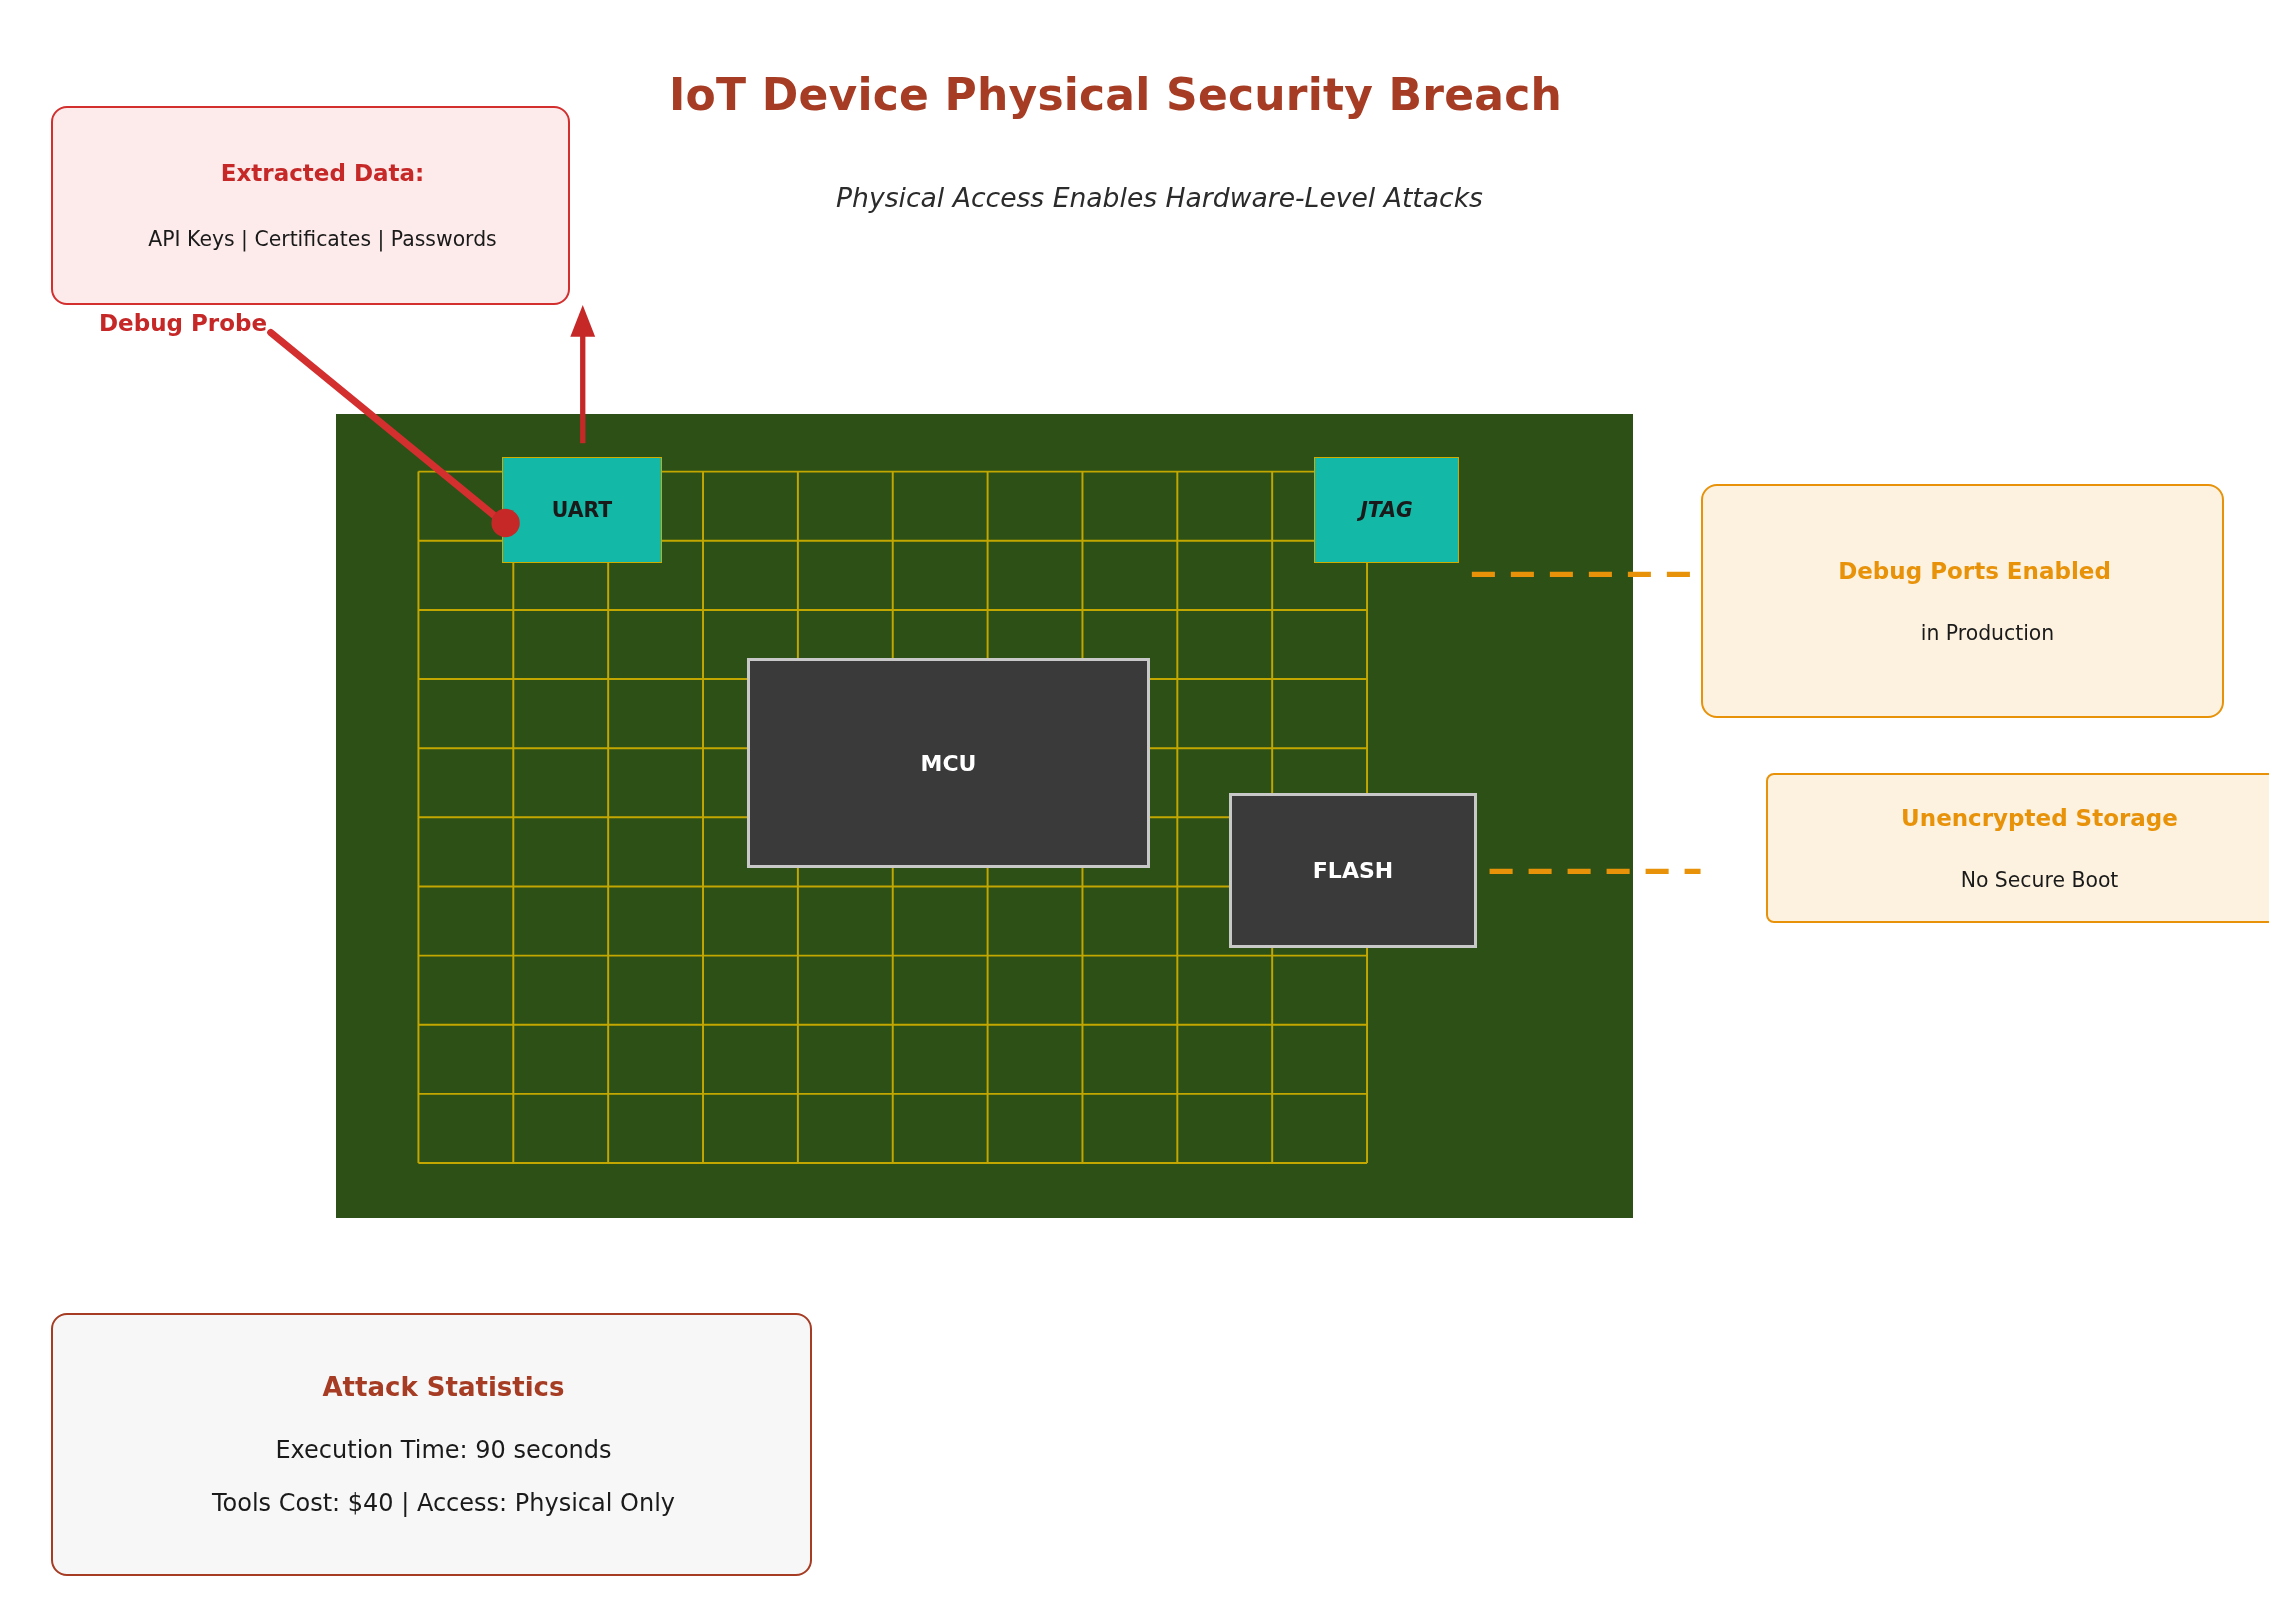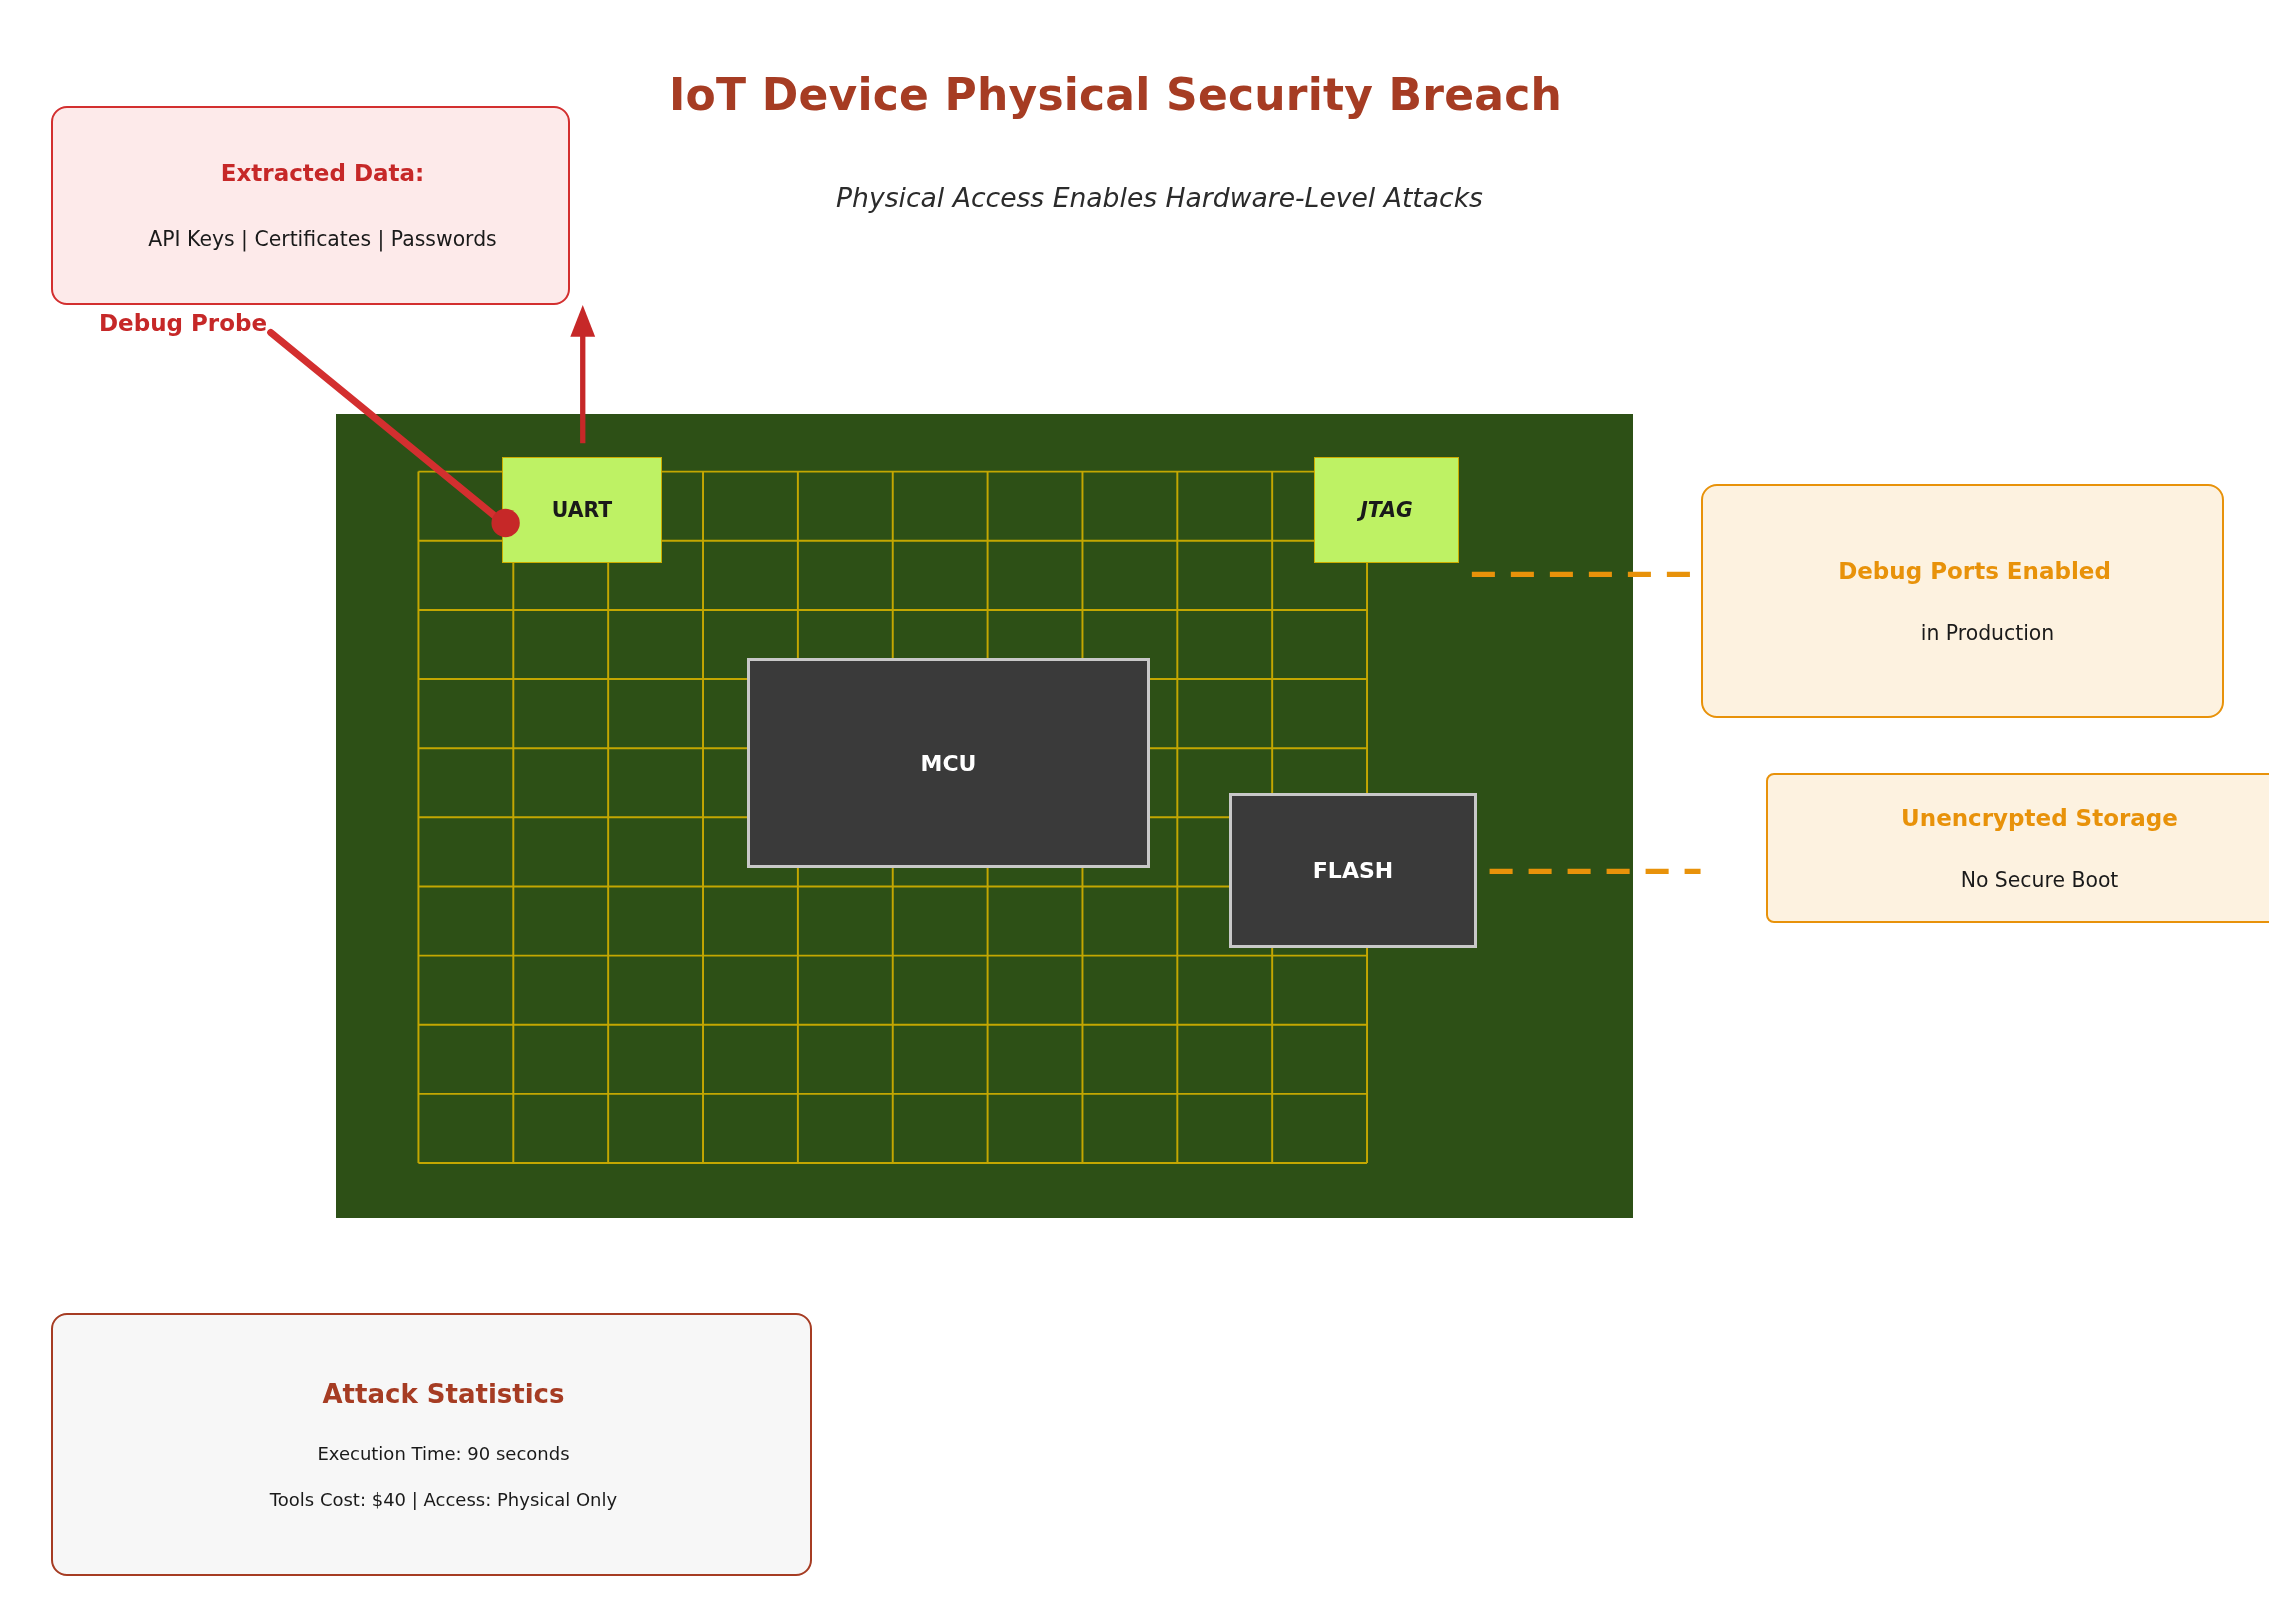--- a/index.html
+++ b/index.html
@@ -64,21 +64,21 @@
     position: absolute;
     display: flex;
     align-items: center;
     justify-content: center;
     font-weight: bold;
     box-sizing: border-box;
   }
   .chip-label { pointer-events: none; }
 
   .port {
-    background: #bef264;
+    background: #14b8a6;
     border: 0.9px solid #ccac00;
     color: #1a1a1a;
     font-size: 20.4px;
   }
   .silicon {
     background: #3a3a3a;
     border: 3.5px solid #c8c8c8;
     color: #ffffff;
     font-size: 22px;
   }
@@ -177,21 +177,21 @@
     border: 2.7px solid #a63c23;
     border-radius: 16px;
   }
   #callout-stats .head {
     color: #a63c23;
     font-size: 26px;
     margin-bottom: 34px;
   }
   #callout-stats .line {
     color: #1a1a1a;
-    font-size: 18px;
+    font-size: 24px;
     text-align: center;
     margin-bottom: 25px;
   }
   #callout-stats .line:last-child { margin-bottom: 0; }
 
   
   #probe-label {
     position: absolute;
     left: 99px;
     top: 310px;

